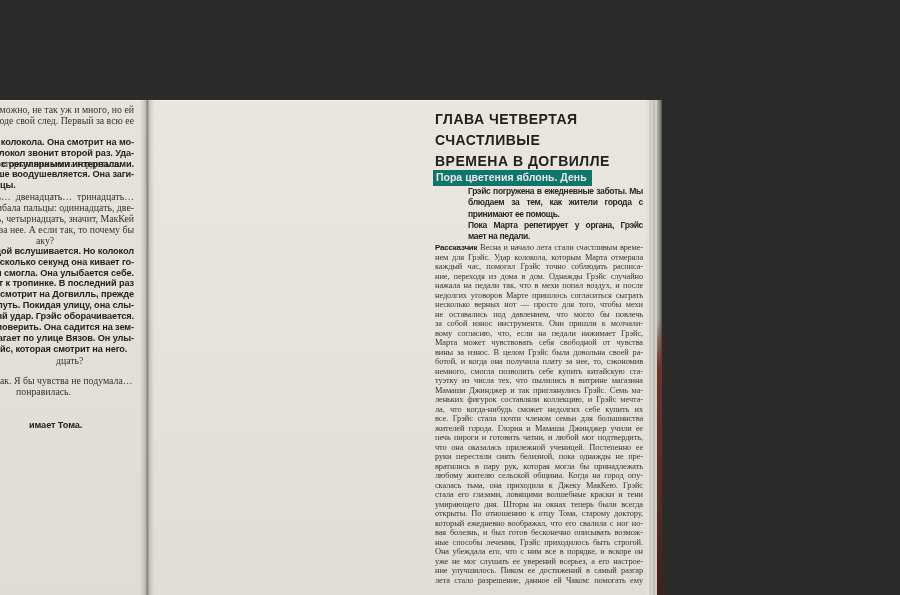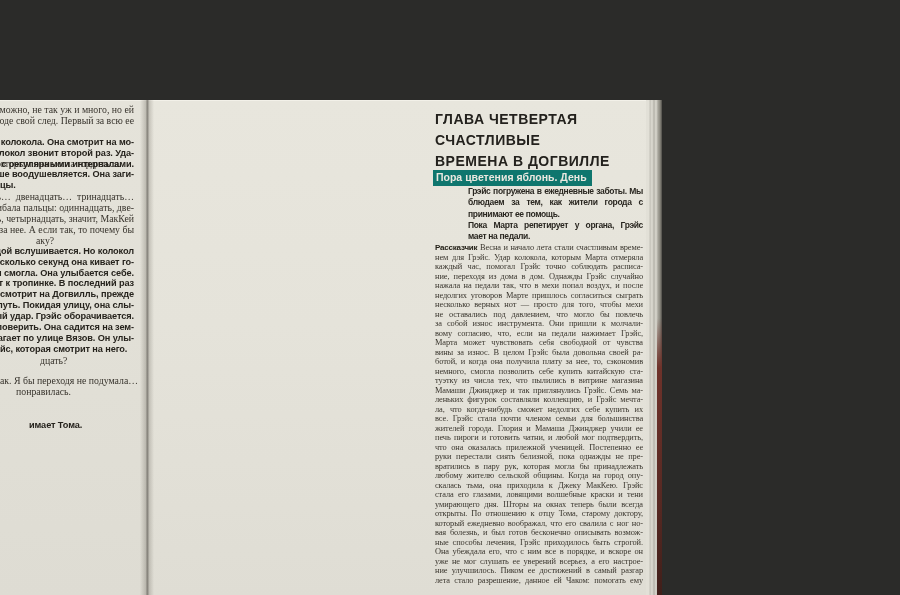--- a/index.html
+++ b/index.html
@@ -63,22 +63,22 @@
     <div class="lp-line lp-bold" style="top: 245.7px; right: 766px;">адеждой вслушивается. Но колокол</div>
     <div class="lp-line lp-bold" style="top: 256.6px; right: 766px;">устя несколько секунд она кивает го-</div>
     <div class="lp-line lp-bold" style="top: 267.5px; right: 766px;">а почти смогла. Она улыбается себе.</div>
     <div class="lp-line lp-bold" style="top: 278.4px; right: 766px;">и идет к тропинке. В последний раз</div>
     <div class="lp-line lp-bold" style="top: 289.3px; right: 766px;">ется и смотрит на Догвилль, прежде</div>
     <div class="lp-line lp-bold" style="top: 300.2px; right: 766px;">ться в путь. Покидая улицу, она слы-</div>
     <div class="lp-line lp-bold" style="top: 311.1px; right: 766px;">дцатый удар. Грэйс оборачивается.</div>
     <div class="lp-line lp-bold" style="top: 322px; right: 766px;">илах поверить. Она садится на зем-</div>
     <div class="lp-line lp-bold" style="top: 332.9px; right: 766px;">стро шагает по улице Вязов. Он улы-</div>
     <div class="lp-line lp-bold" style="top: 343.8px; left: 0px;">йс, которая смотрит на него.</div>
-    <div class="lp-line lp-serif" style="top: 354.7px; left: 0px; padding-left: 40px;">дцать?</div>
-    <div class="lp-line lp-serif" style="top: 374.6px; left: 0px;">ак. Я бы переходя не подумала…</div>
+    <div class="lp-line lp-serif" style="top: 354.7px; left: 16px; padding-left: 40px;">дцать?</div>
+    <div class="lp-line lp-serif" style="top: 374.6px; left: 0px;">ак. Я бы чувства не подумала…</div>
     <div class="lp-line lp-serif" style="top: 385.5px; left: 0px; margin-left: 16px;">понравилась.</div>
     <div class="lp-line lp-bold" style="top: 420px; left: 0px; padding-left: 29px;">имает Тома.</div>
   </div>
 
 <div class="chapter-title">
   <div>ГЛАВА ЧЕТВЕРТАЯ</div>
   <div>СЧАСТЛИВЫЕ</div>
   <div>ВРЕМЕНА В ДОГВИЛЛЕ</div>
 </div>
 

